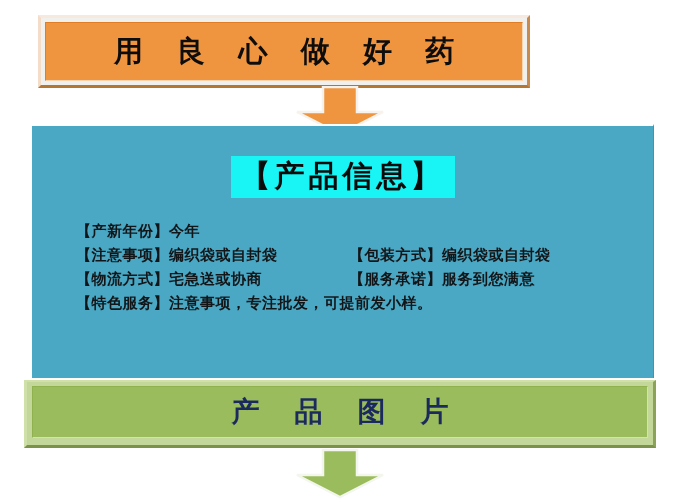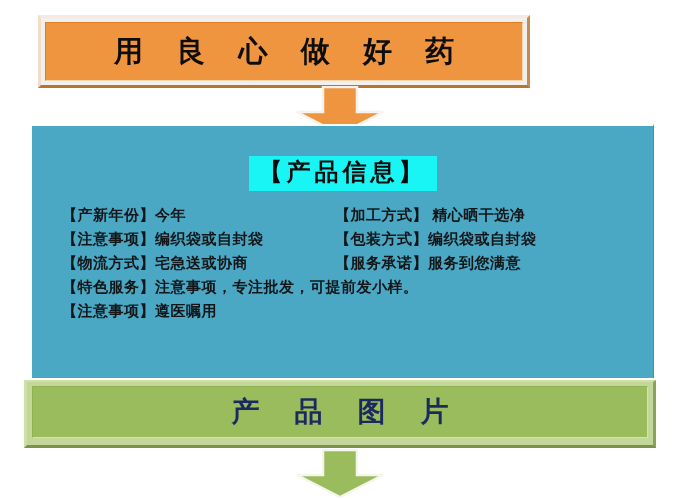--- a/index.html
+++ b/index.html
@@ -91,30 +91,31 @@
 
   .info-title-wrap {
     text-align: center;
     margin-top: 30px;
   }
   .info-title {
     display: inline-block;
     background: #19f5f5;
     padding: 3px 10px 5px 10px;
     font-family: "Liberation Serif", "DejaVu Serif", serif;
-    font-size: 24px;
+    font-size: 30px;
     font-weight: bold;
     color: #0b0b0b;
     letter-spacing: 4px;
     line-height: 1.12;
     white-space: nowrap;
   }
 
   .info-rows {
-    margin-top: 12px;
+    margin-top: 21px;
+    padding-left: 14px;
   }
   .info-line {
     display: flex;
     align-items: baseline;
     height: 24px;
     line-height: 24px;
     white-space: nowrap;
   }
   .cell {
     font-family: "Liberation Serif", "DejaVu Serif", serif;
@@ -203,23 +204,20 @@
     <div class="info-title-wrap">
       <span class="info-title">【产品信息】</span>
     </div>
 
     <div class="info-rows">
 
       <div class="info-line">
         <div class="cell cell-left">
           <span class="lbl">【产新年份】</span><span class="val">今年</span>
         </div>
-        <div class="cell cell-right">
-          <span class="lbl">【加工方式】</span><span class="val"> 精心晒干选净</span>
-        </div>
       </div>
 
       <div class="info-line">
         <div class="cell cell-left">
           <span class="lbl">【注意事项】</span><span class="val">编织袋或自封袋</span>
         </div>
         <div class="cell cell-right">
           <span class="lbl">【包装方式】</span><span class="val">编织袋或自封袋</span>
         </div>
       </div>
@@ -232,25 +230,20 @@
           <span class="lbl">【服务承诺】</span><span class="val">服务到您满意</span>
         </div>
       </div>
 
       <div class="info-line">
         <div class="cell cell-wide">
           <span class="lbl">【特色服务】</span><span class="val">注意事项，专注批发，可提前发小样。</span>
         </div>
       </div>
 
-      <div class="info-line">
-        <div class="cell cell-wide">
-          <span class="lbl">【注意事项】</span><span class="val">遵医嘱用</span>
-        </div>
-      </div>
 
     </div>
   </div>
 
   <div class="photo-banner">
     <div class="photo-inner">
       <div class="photo-text">产 品 图 片</div>
     </div>
   </div>
 

